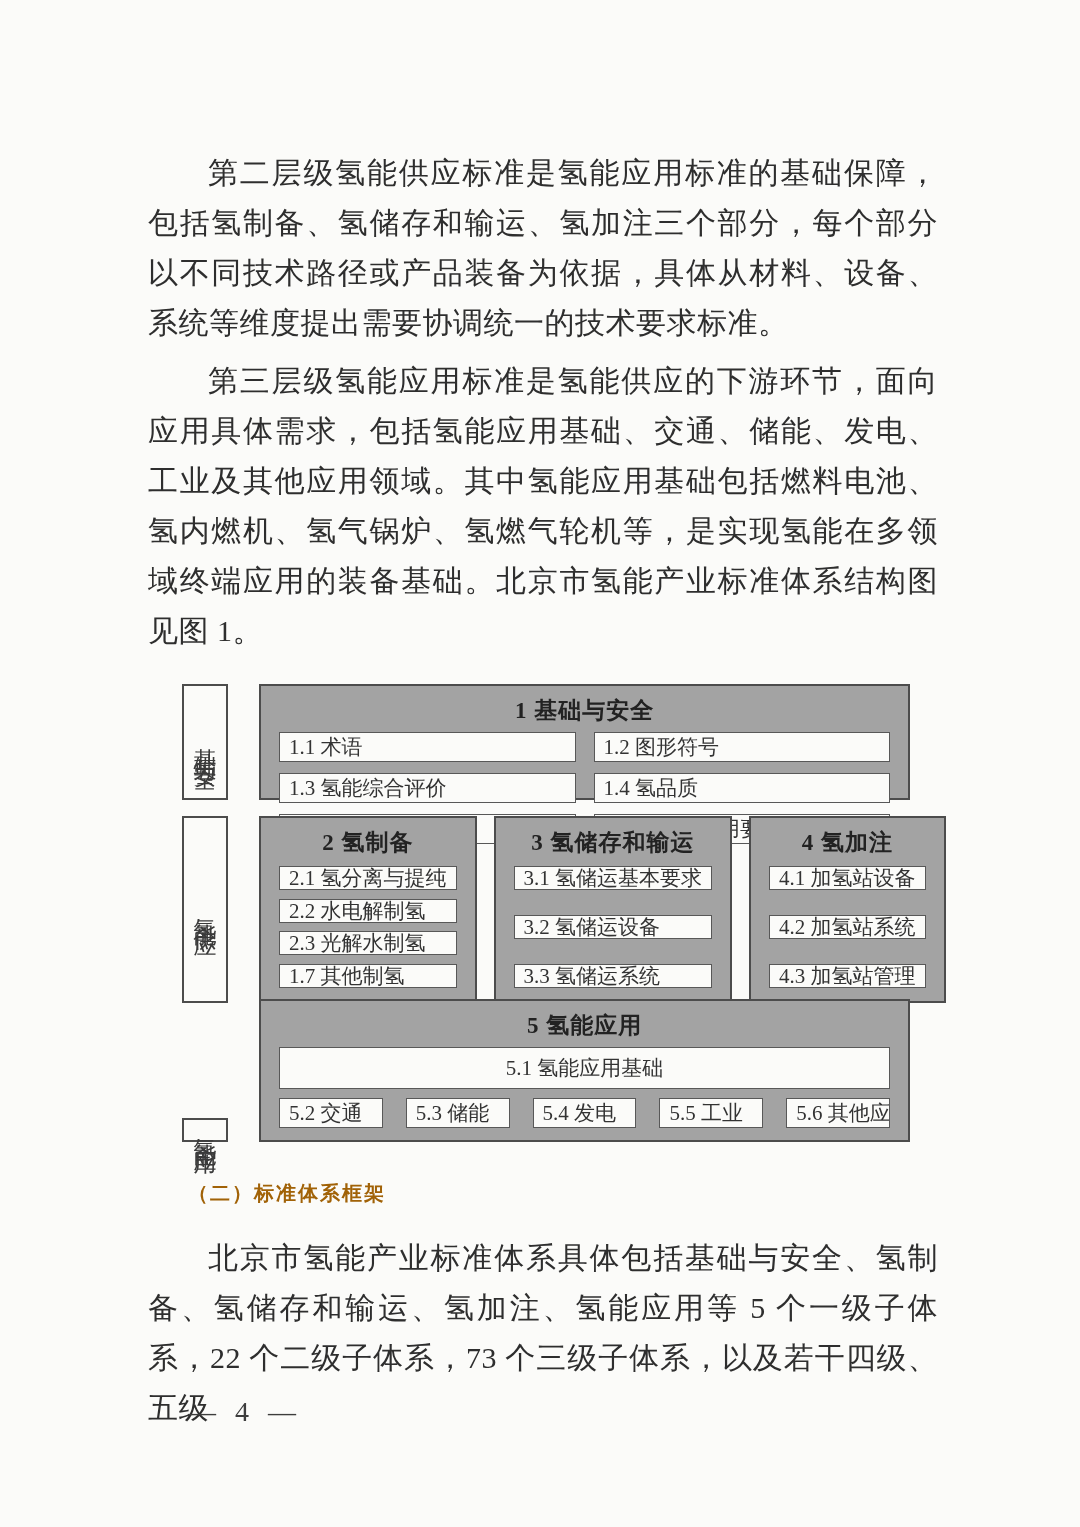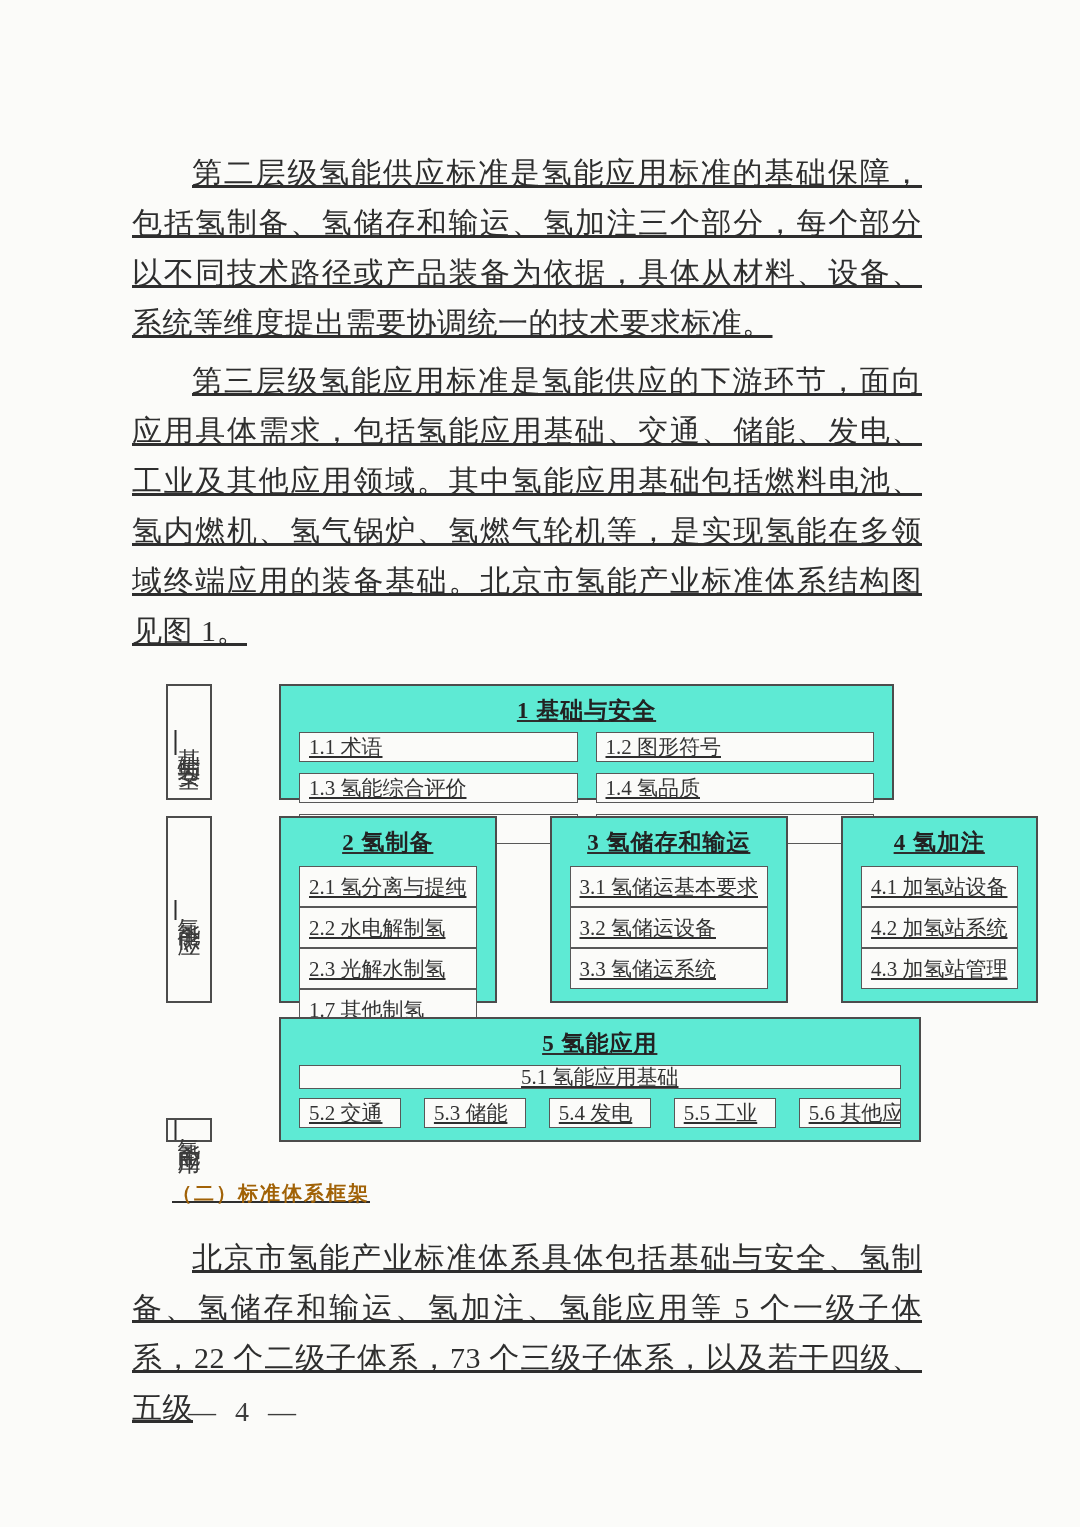--- a/index.html
+++ b/index.html
@@ -12,24 +12,23 @@
     width: 1080px;
     height: 1527px;
     margin: 0 auto;
     background: #fbfbf9;
     font-family: "Liberation Serif", "DejaVu Serif", serif;
     color: #2e2e2e;
     overflow: hidden;
   }
   .content {
     position: absolute;
-    left: 132px;
+    left: 148px;
     top: 148px;
     width: 790px;
-    text-decoration: underline;
   }
   p.body-para {
     margin: 0;
     font-size: 30px;
     line-height: 50px;
     text-align: justify;
     text-indent: 2em;
     letter-spacing: 0.5px;
     color: #2e2e2e;
   }
@@ -61,26 +60,25 @@
   }
   .main-area {
     flex: 1;
     margin-left: 31px;
     display: flex;
     gap: 17px;
   }
   .big-box {
     flex: 1;
     border: 2px solid #4c4c4c;
-    background: #5eead4;
+    background: #a3a3a3;
     box-sizing: border-box;
     display: flex;
     flex-direction: column;
     padding: 7px 18px 12px 18px;
-    margin-left: 36px;
   }
   .box-title {
     text-align: center;
     font-weight: bold;
     font-size: 23px;
     color: #222;
     letter-spacing: 1px;
     flex: none;
     padding: 2px 0 6px 0;
   }
@@ -108,26 +106,26 @@
   }
   
   .band-2 { height: 187px; }
   .items-col {
     flex: 1;
     display: flex;
     flex-direction: column;
     justify-content: space-between;
     padding: 2px 0 1px 0;
   }
-  .items-col .item { height: 41px; flex: none; }
+  .items-col .item { height: 24px; flex: none; }
   
   .band-3 { height: 123px; align-items: flex-end; }
   .full-item {
     flex: none;
-    height: 24px;
+    height: 42px;
     justify-content: center;
     padding: 11px;
   }
   .row-5 {
     flex: 1;
     display: flex;
     gap: 23px;
     margin-top: 9px;
     align-items: stretch;
   }

